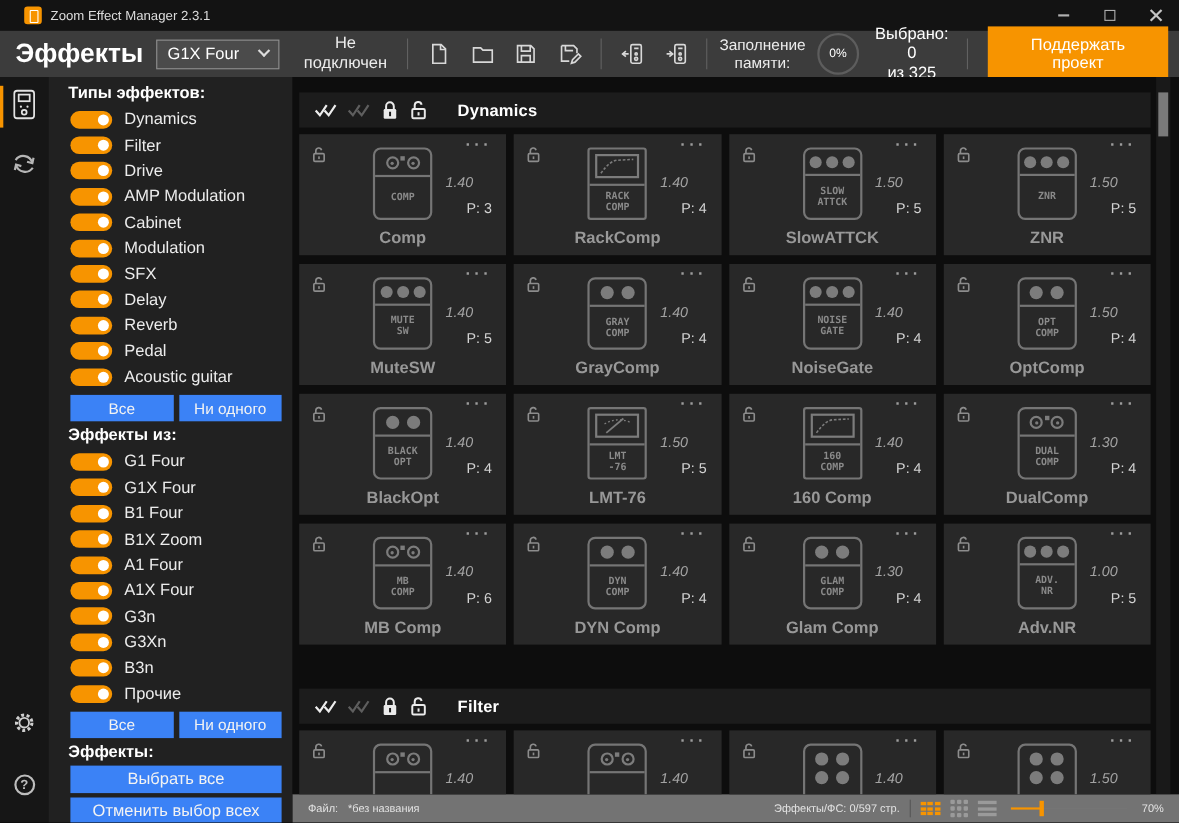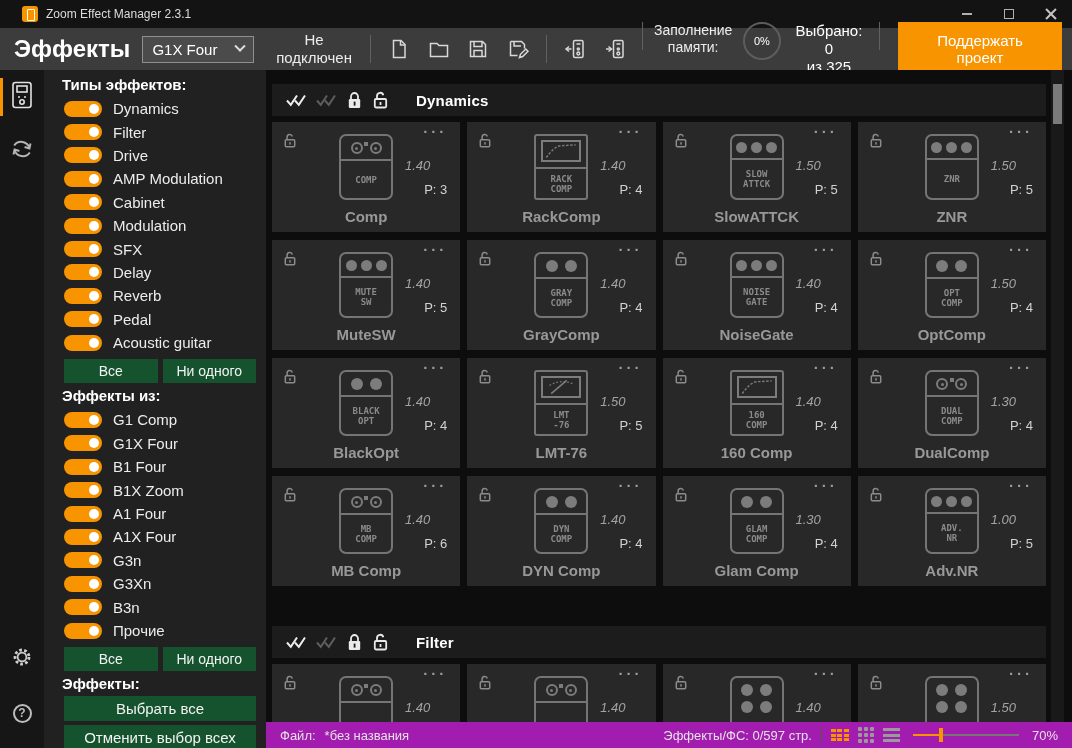--- a/index.html
+++ b/index.html
@@ -23,21 +23,21 @@
   .close-glyph::after{transform:rotate(-45deg);}
 
   
   .toolbar{height:42px;background:#3c3c3c;display:flex;align-items:center;padding:0 10px;}
   .tb-title{font-size:24px;font-weight:bold;color:#fff;margin:0 12px 0 4px;}
   .tb-select{width:118px;height:27px;background:#4b4b4b;border:1px solid #8f8f8f;color:#fff;font-size:15px;display:flex;align-items:center;justify-content:space-between;padding:0 9px;margin-right:12px;cursor:default;}
   .chevron{width:8px;height:8px;border-right:2px solid #ddd;border-bottom:2px solid #ddd;transform:rotate(45deg) translate(-2px,-2px);}
   .tb-status{width:102px;text-align:center;font-size:15px;line-height:18px;color:#ececec;}
   .tb-sep{width:1px;height:28px;background:#616161;margin:0 8px;flex:none;}
   .tb-icon{width:36px;height:34px;display:flex;align-items:center;justify-content:center;color:#d8d8d8;margin:0 3px;}
-  .tb-right{margin-left:auto;display:flex;}
+  .tb-right{margin-left:auto;display:flex;align-items:center;}
   .mem-label{font-size:14px;line-height:17px;color:#ececec;text-align:center;width:92px;}
   .mem-circle{width:38px;height:38px;border:2px solid #5d5d5d;border-radius:50%;display:flex;align-items:center;justify-content:center;color:#fff;font-size:11px;margin:0 12px 0 8px;flex:none;}
   .sel-text{font-size:15px;line-height:18px;color:#fff;text-align:center;margin-right:6px;}
   .support-btn{background:var(--accent);color:#fff;font-size:15px;border:none;padding:8px 20px;margin-left:10px;font-family:inherit;cursor:default;}
 
   
   .app-body{display:flex;height:678px;}
 
   .rail{width:44px;background:#161616;display:flex;flex-direction:column;align-items:center;padding-top:8px;flex:none;}
   .rail-item{width:44px;height:38px;display:flex;align-items:center;justify-content:center;position:relative;margin-bottom:16px;}
@@ -47,21 +47,21 @@
   .help-circle::after{content:"?";}
 
   
   .sidebar{width:222px;background:#212121;padding:6px 10px 4px 20px;flex:none;overflow:hidden;}
   .sb-heading{font-size:15px;font-weight:bold;color:#fff;margin:0 0 3px -2px;height:18px;}
   .toggle-row{display:flex;align-items:center;height:23.4px;}
   .toggle{width:38px;height:16px;background:var(--accent);border-radius:9px;position:relative;flex:none;margin-right:11px;}
   .toggle::after{content:"";position:absolute;right:3px;top:3px;width:10px;height:10px;background:#fff;border-radius:50%;}
   .toggle-label{font-size:15px;color:#ececec;white-space:nowrap;}
   .btn-row{display:flex;gap:5px;margin:5px 0 4px;}
-  .panel-btn{background:#14532d;color:#f3f3f3;font-size:14px;padding:4px 0;font-family:inherit;border:none;cursor:default;}
+  .panel-btn{background:#3b82f6;color:#f3f3f3;font-size:14px;padding:4px 0;font-family:inherit;border:none;cursor:default;}
   .btn-row .panel-btn{flex:1;}
   .panel-btn.full{display:block;width:100%;margin-bottom:4px;font-size:15px;}
 
   
   .main-col{flex:1;display:flex;flex-direction:column;min-width:0;}
   .main-scroll{flex:1;position:relative;overflow:hidden;padding:14px 26px 0 6px;background:#0d0d0d;}
   .scrollbar{position:absolute;right:8px;top:0;bottom:0;width:13px;background:#191919;}
   .scroll-thumb{position:absolute;left:2px;top:14px;width:9px;height:40px;background:#7a7a7a;}
 
   .section{margin-bottom:40px;}
@@ -88,21 +88,21 @@
   .knob.outline{border:2px solid #7c7c7c;position:relative;}
   .knob.outline::after{content:"";position:absolute;left:50%;top:50%;width:3px;height:3px;margin:-1.5px 0 0 -1.5px;background:#7c7c7c;border-radius:50%;}
   .pedal-2out .knob-row::after{content:"";position:absolute;left:50%;top:0;width:4px;height:4px;margin-left:-2px;background:#7c7c7c;}
   .pedal-3fill .knob{width:11px;height:11px;}
   .pedal-3fill .knob-row{gap:4px;}
   .pedal-4fill .knob-row{margin-bottom:5px;}
   .glyph-label{margin-top:5px;border-top:2px solid #757575;align-self:stretch;flex:1;display:flex;flex-direction:column;align-items:center;justify-content:center;font-family:"DejaVu Sans Mono",monospace;font-size:9px;font-weight:bold;line-height:10px;color:#8a8a8a;white-space:nowrap;}
   .screen{width:40px;height:22px;border:2px solid #7c7c7c;}
 
   
-  .statusbar{height:26px;background:#a21caf;display:flex;align-items:center;padding:0 14px;font-size:13px;color:#e3e3e3;}
+  .statusbar{height:26px;background:#737373;display:flex;align-items:center;padding:0 14px;font-size:10px;color:#e3e3e3;}
   .sb-filename{margin-left:9px;}
   .sb-right{margin-left:auto;display:flex;align-items:center;gap:9px;}
   .vsep{width:1px;height:16px;background:#565656;}
   .vicon-detail{display:grid;grid-template-columns:repeat(3,5px);grid-auto-rows:3px;gap:1.5px;}
   .vicon-detail span{background:var(--accent);}
   .vicon-dots{display:grid;grid-template-columns:repeat(3,4px);grid-auto-rows:4px;gap:2px;}
   .vicon-dots span{background:#9a9a9a;border-radius:1px;}
   .vicon-list{display:flex;flex-direction:column;gap:2.5px;width:17px;}
   .vicon-list span{height:3px;background:#9a9a9a;}
   .slider{width:106px;height:14px;position:relative;margin:0 4px;}
@@ -288,21 +288,21 @@
           </div>
         </div>
       <div class="btn-row">
         <button class="panel-btn">Все</button>
         <button class="panel-btn">Ни одного</button>
       </div>
       <div class="sb-heading">Эффекты из:</div>
       <div>
           <div class="toggle-row">
             <span class="toggle"></span>
-            <span class="toggle-label">G1 Comp</span>
+            <span class="toggle-label">G1 Four</span>
           </div>
           <div class="toggle-row">
             <span class="toggle"></span>
             <span class="toggle-label">G1X Four</span>
           </div>
           <div class="toggle-row">
             <span class="toggle"></span>
             <span class="toggle-label">B1 Four</span>
           </div>
           <div class="toggle-row">

